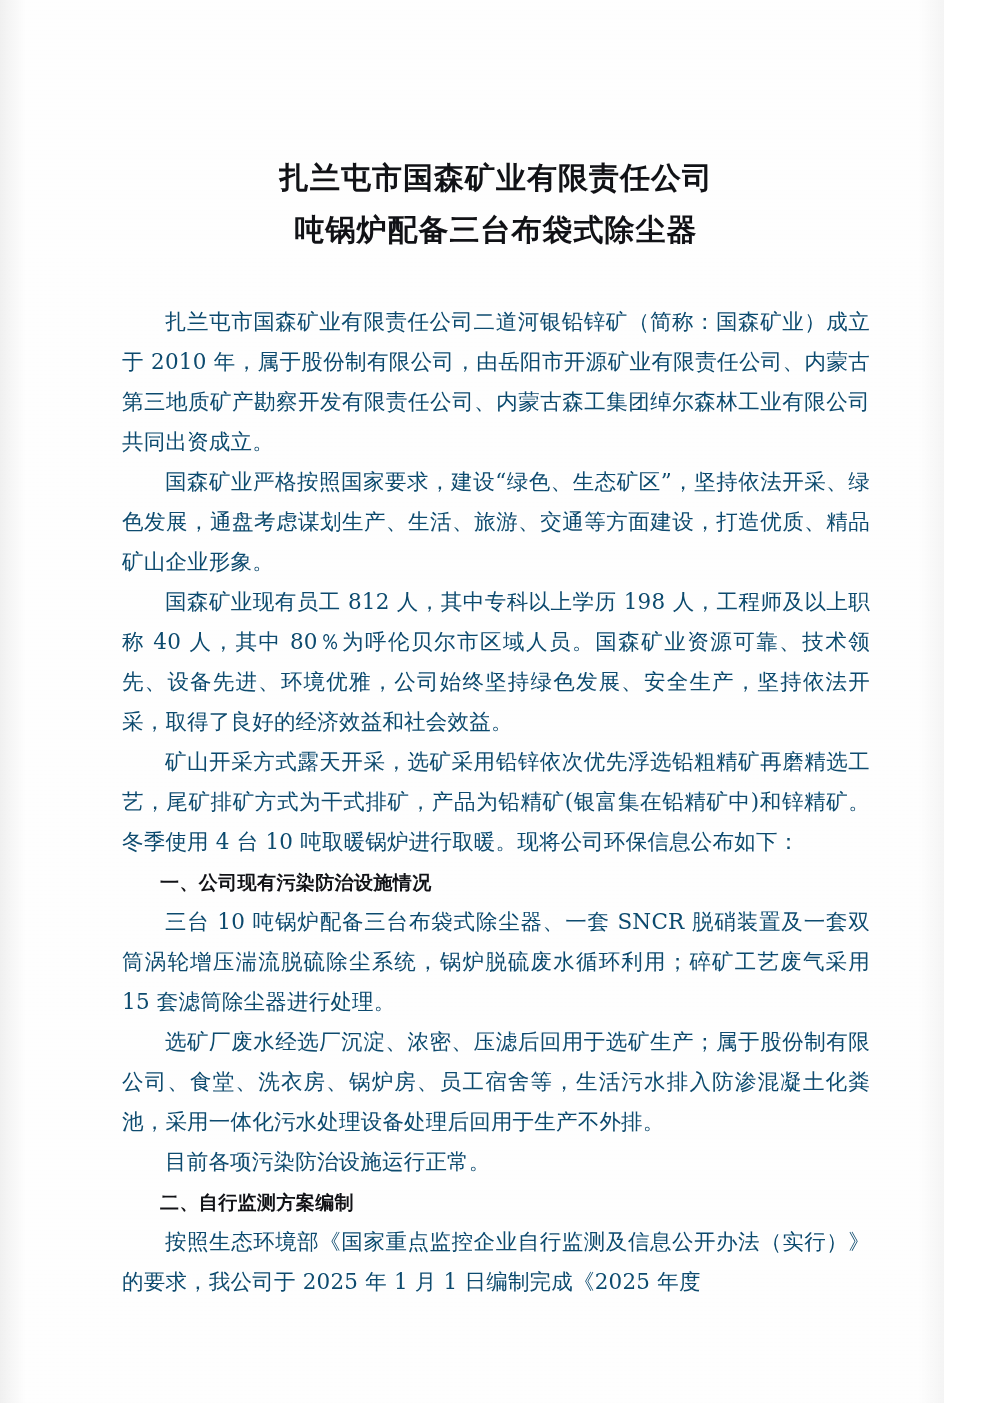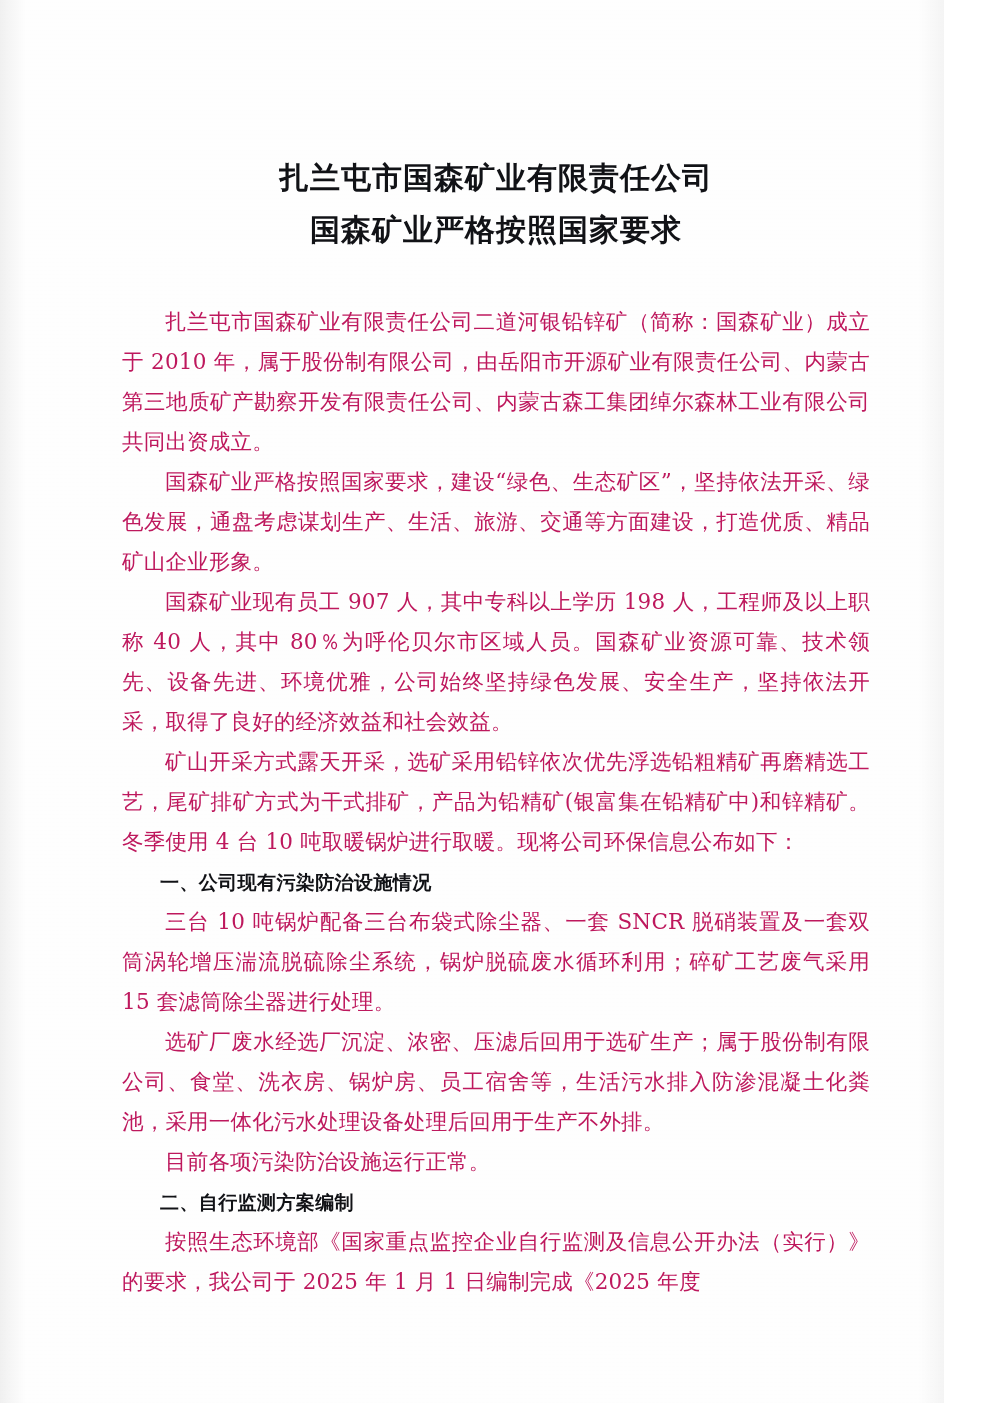--- a/index.html
+++ b/index.html
@@ -51,21 +51,21 @@
     margin-top: 46px;
   }
   p.para {
     margin: 0;
     font-size: 21.5px;
     line-height: 40px;
     text-align: justify;
     text-justify: inter-ideograph;
     text-indent: 2em;
     letter-spacing: 0.2px;
-    color: #be185d;
+    color: #0c4a6e;
   }
   p.heading {
     margin: 0;
     font-size: 19px;
     line-height: 40px;
     text-indent: 2em;
     font-weight: 700;
     letter-spacing: 0.4px;
     color: #111216;
   }
@@ -91,28 +91,28 @@
 </style>
 </head>
 <body>
 
 <div class="page">
   <div class="content">
 
     <div class="title-block">
       <h1 class="doc-title">
         <span class="title-line">扎兰屯市国森矿业有限责任公司</span>
-        <span class="title-line">国森矿业严格按照国家要求</span>
+        <span class="title-line">吨锅炉配备三台布袋式除尘器</span>
       </h1>
     </div>
 
     <div class="body-block">
       <p class="para">扎兰屯市国森矿业有限责任公司二道河银铅锌矿（简称：国森矿业）成立于 2010 年，属于股份制有限公司，由岳阳市开源矿业有限责任公司、内蒙古第三地质矿产勘察开发有限责任公司、内蒙古森工集团绰尔森林工业有限公司共同出资成立。</p>
       <p class="para">国森矿业严格按照国家要求，建设“绿色、生态矿区”，坚持依法开采、绿色发展，通盘考虑谋划生产、生活、旅游、交通等方面建设，打造优质、精品矿山企业形象。</p>
-      <p class="para">国森矿业现有员工 907 人，其中专科以上学历 198 人，工程师及以上职称 40 人，其中 80％为呼伦贝尔市区域人员。国森矿业资源可靠、技术领先、设备先进、环境优雅，公司始终坚持绿色发展、安全生产，坚持依法开采，取得了良好的经济效益和社会效益。</p>
+      <p class="para">国森矿业现有员工 812 人，其中专科以上学历 198 人，工程师及以上职称 40 人，其中 80％为呼伦贝尔市区域人员。国森矿业资源可靠、技术领先、设备先进、环境优雅，公司始终坚持绿色发展、安全生产，坚持依法开采，取得了良好的经济效益和社会效益。</p>
       <p class="para">矿山开采方式露天开采，选矿采用铅锌依次优先浮选铅粗精矿再磨精选工艺，尾矿排矿方式为干式排矿，产品为铅精矿(银富集在铅精矿中)和锌精矿。冬季使用 4 台 10 吨取暖锅炉进行取暖。现将公司环保信息公布如下：</p>
       <p class="heading">一、公司现有污染防治设施情况</p>
       <p class="para">三台 10 吨锅炉配备三台布袋式除尘器、一套 SNCR 脱硝装置及一套双筒涡轮增压湍流脱硫除尘系统，锅炉脱硫废水循环利用；碎矿工艺废气采用 15 套滤筒除尘器进行处理。</p>
       <p class="para">选矿厂废水经选厂沉淀、浓密、压滤后回用于选矿生产；属于股份制有限公司、食堂、洗衣房、锅炉房、员工宿舍等，生活污水排入防渗混凝土化粪池，采用一体化污水处理设备处理后回用于生产不外排。</p>
       <p class="para">目前各项污染防治设施运行正常。</p>
       <p class="heading">二、自行监测方案编制</p>
       <p class="para">按照生态环境部《国家重点监控企业自行监测及信息公开办法（实行）》的要求，我公司于 2025 年 1 月 1 日编制完成《2025 年度</p>
     </div>
 
   </div>

